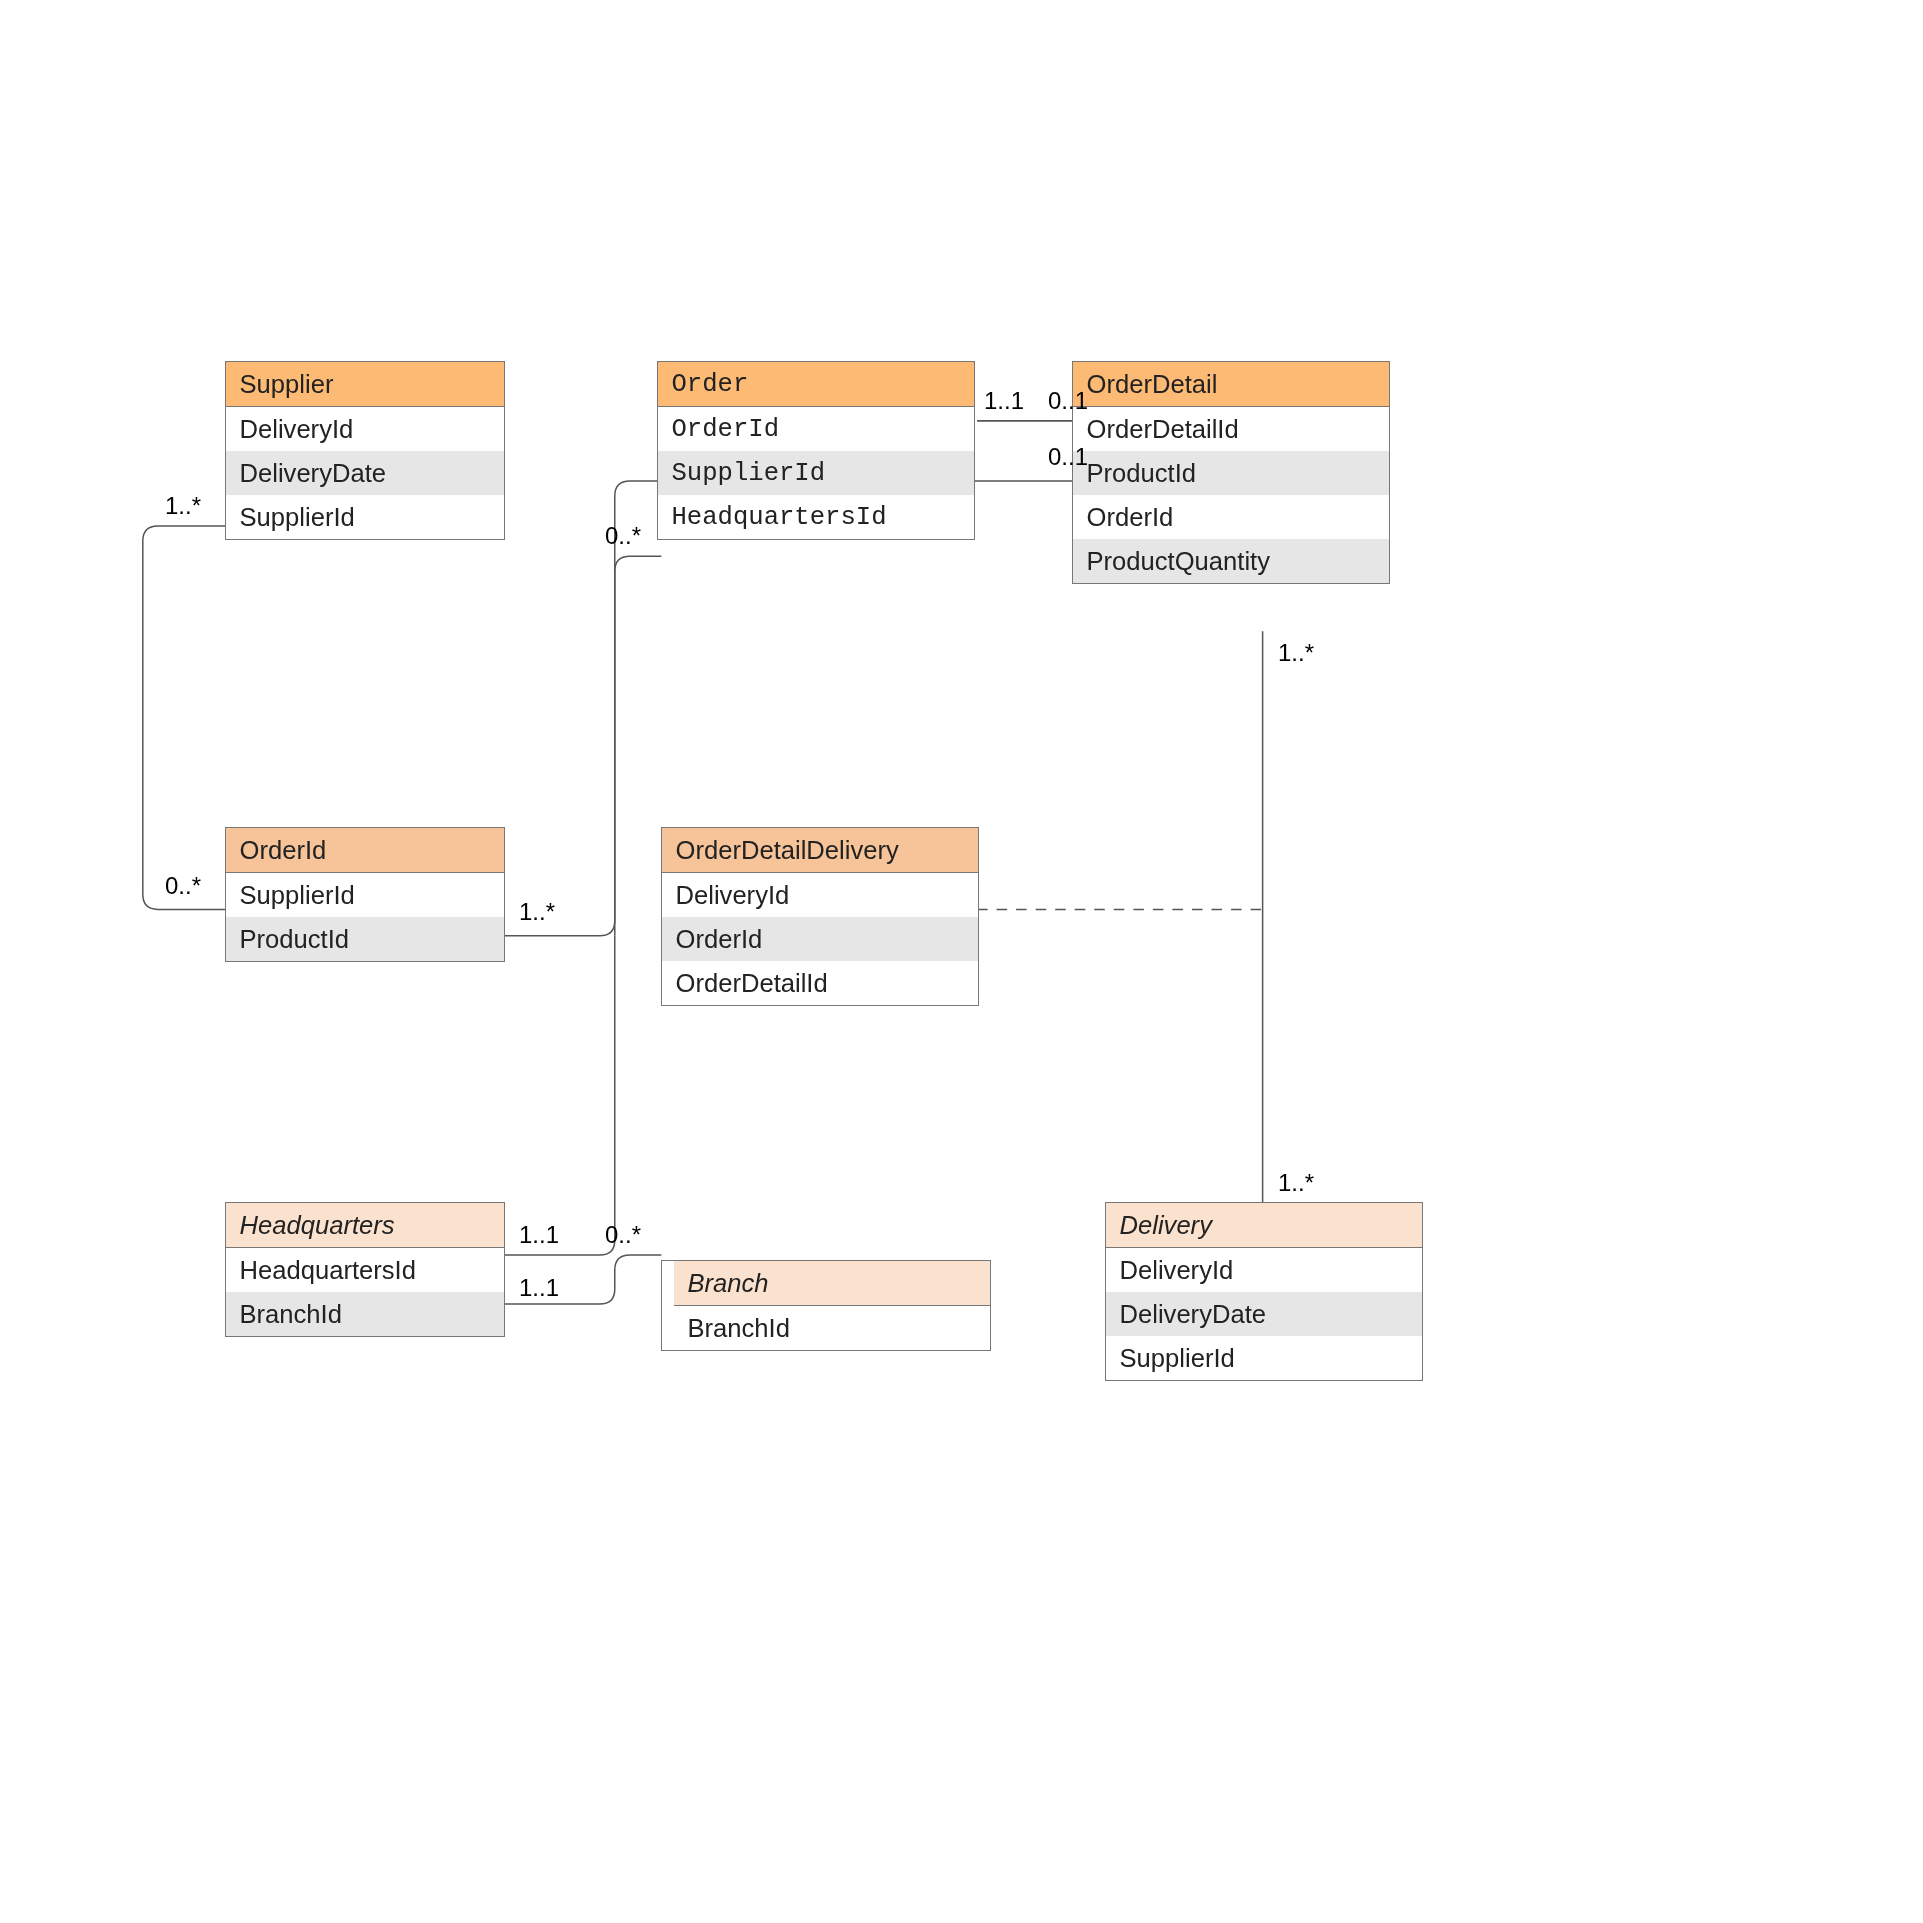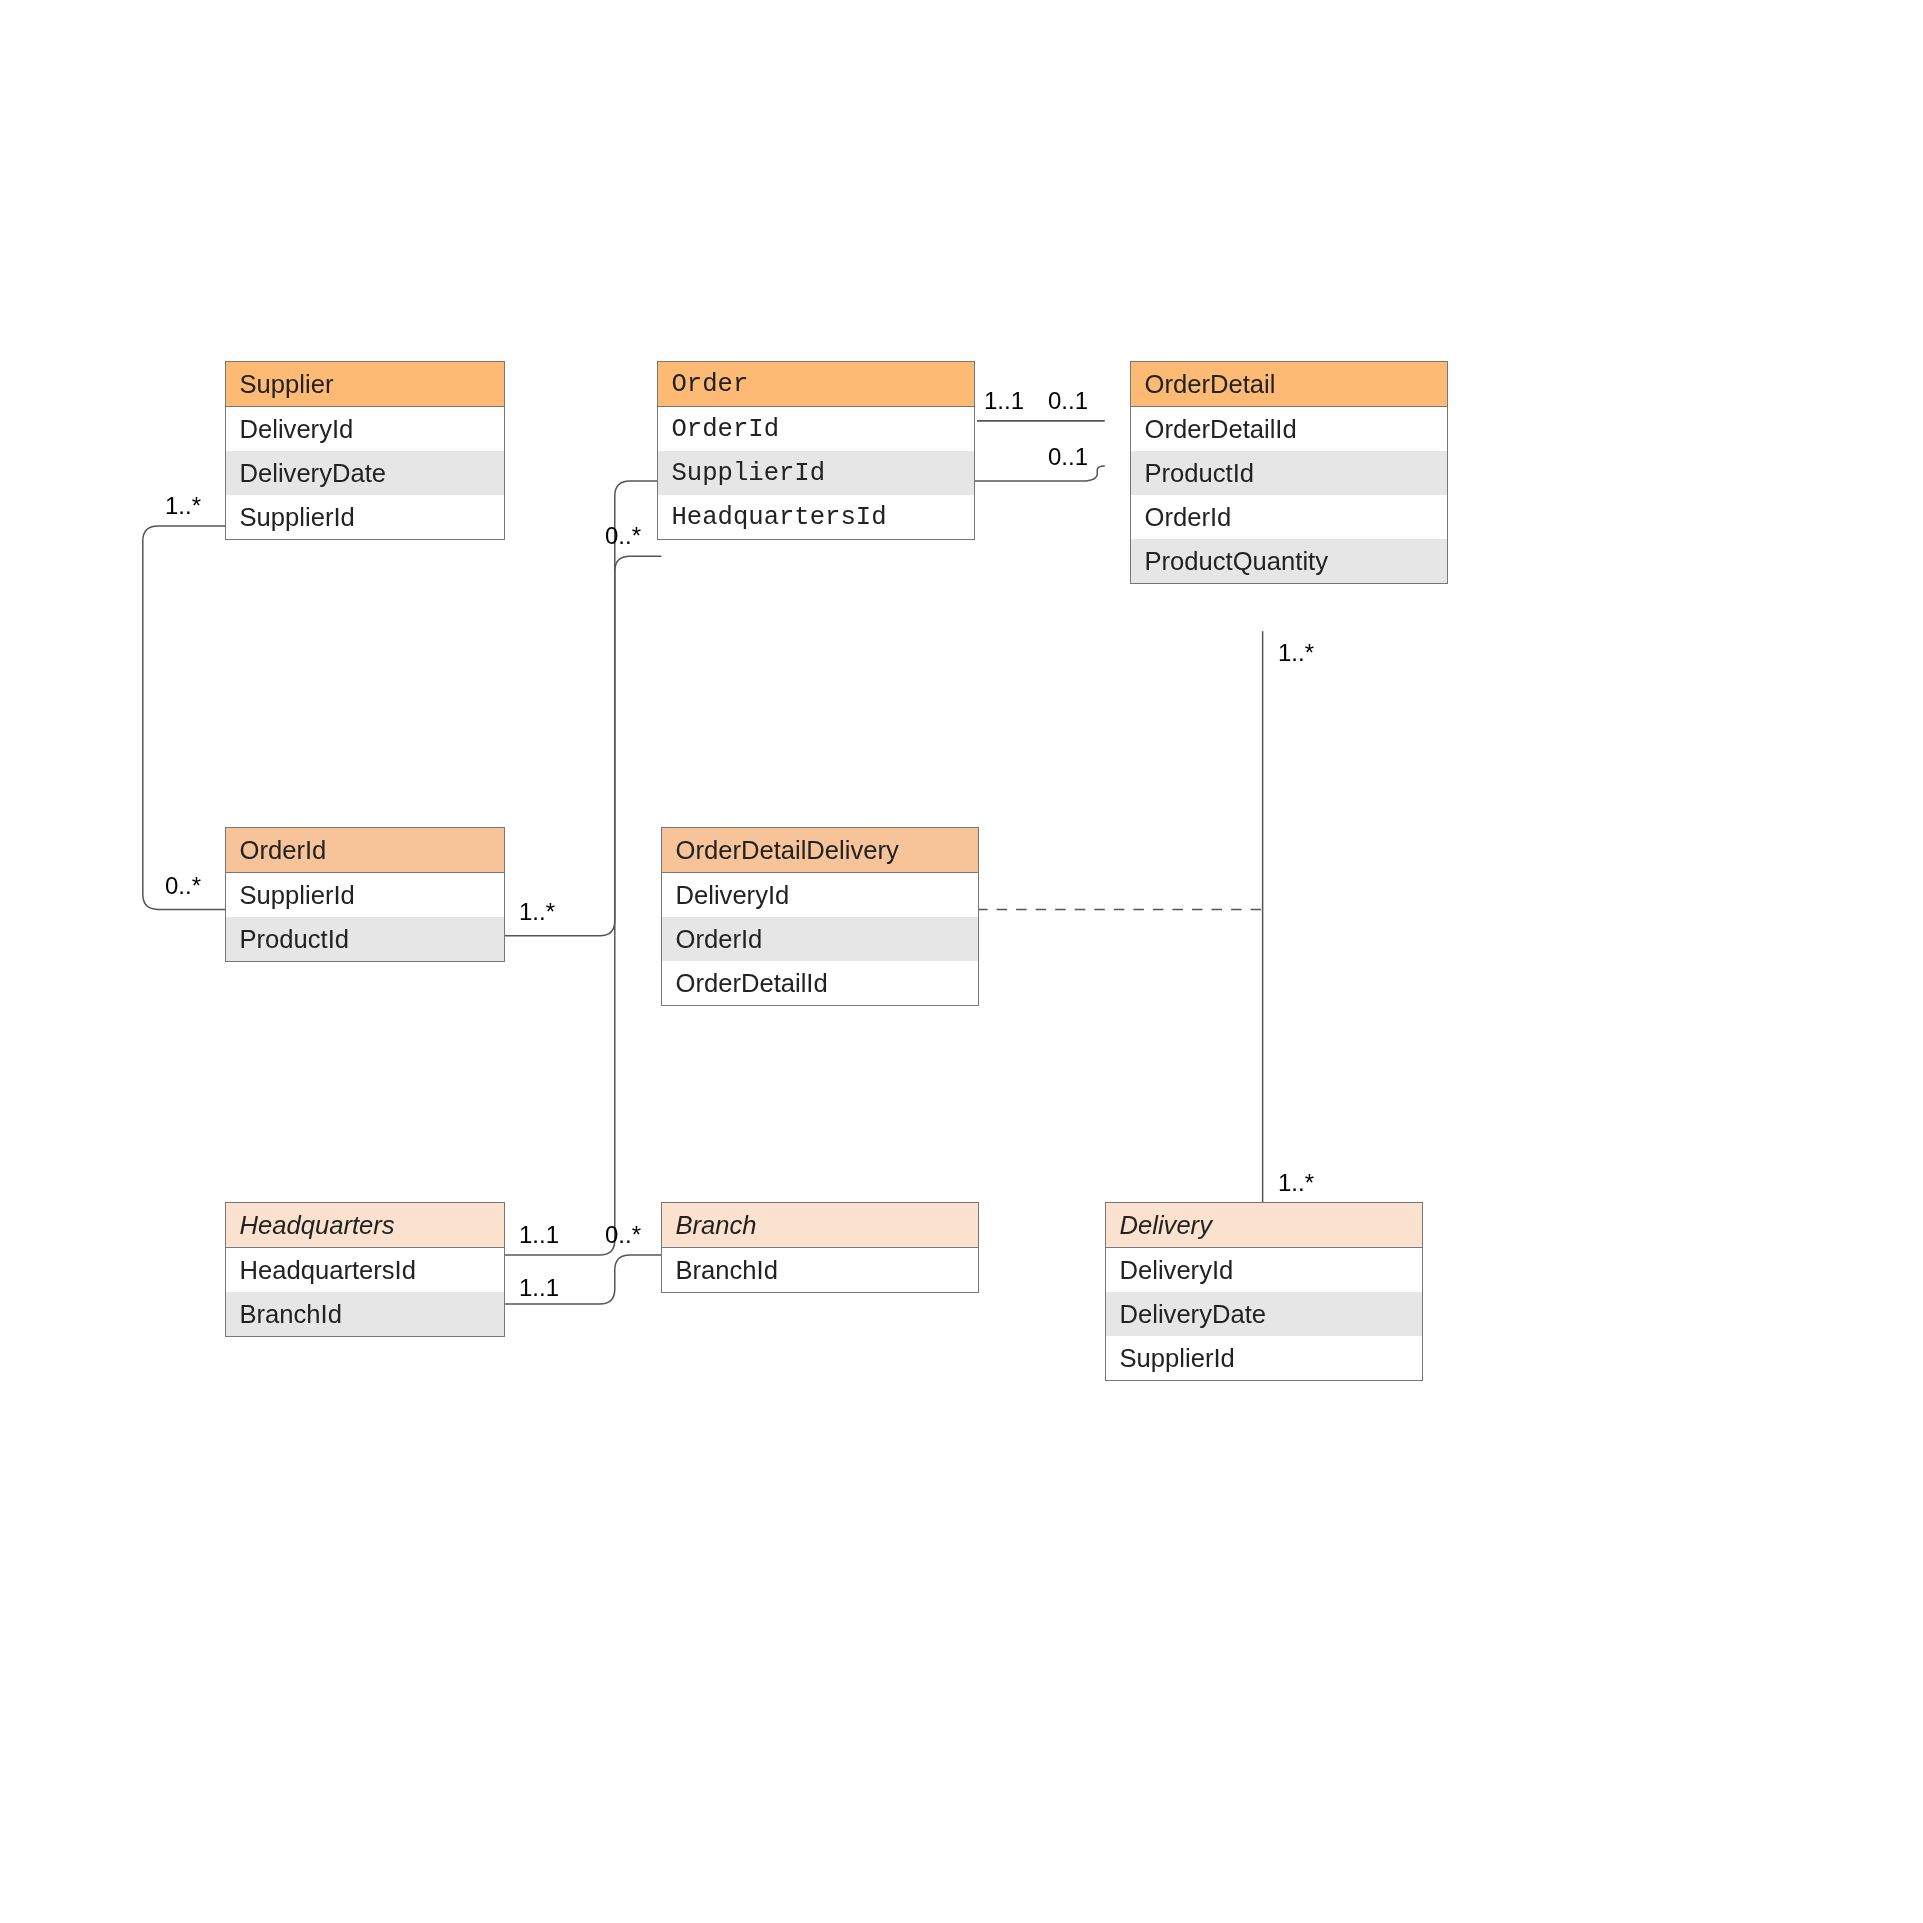--- a/index.html
+++ b/index.html
@@ -66,26 +66,26 @@
     <div class="attr">HeadquartersId</div>
   </div>
 
   <div class="entity" style="left:661px;top:827px;width:316px;">
     <div class="header hdr-mid">OrderDetailDelivery</div>
     <div class="attr">DeliveryId</div>
     <div class="attr alt">OrderId</div>
     <div class="attr">OrderDetailId</div>
   </div>
 
-  <div class="entity" style="left:661px;top:1202px;width:316px;">
+  <div class="entity" style="left:661px;top:1260px;width:316px;padding-left:12px;">
     <div class="header hdr-lite">Branch</div>
     <div class="attr">BranchId</div>
   </div>
 
-  <div class="entity" style="left:1130px;top:361px;width:316px;">
+  <div class="entity" style="left:1072px;top:361px;width:316px;">
     <div class="header hdr-dark">OrderDetail</div>
     <div class="attr">OrderDetailId</div>
     <div class="attr alt">ProductId</div>
     <div class="attr">OrderId</div>
     <div class="attr alt">ProductQuantity</div>
   </div>
 
   <div class="entity" style="left:1105px;top:1202px;width:316px;">
     <div class="header hdr-lite">Delivery</div>
     <div class="attr">DeliveryId</div>

